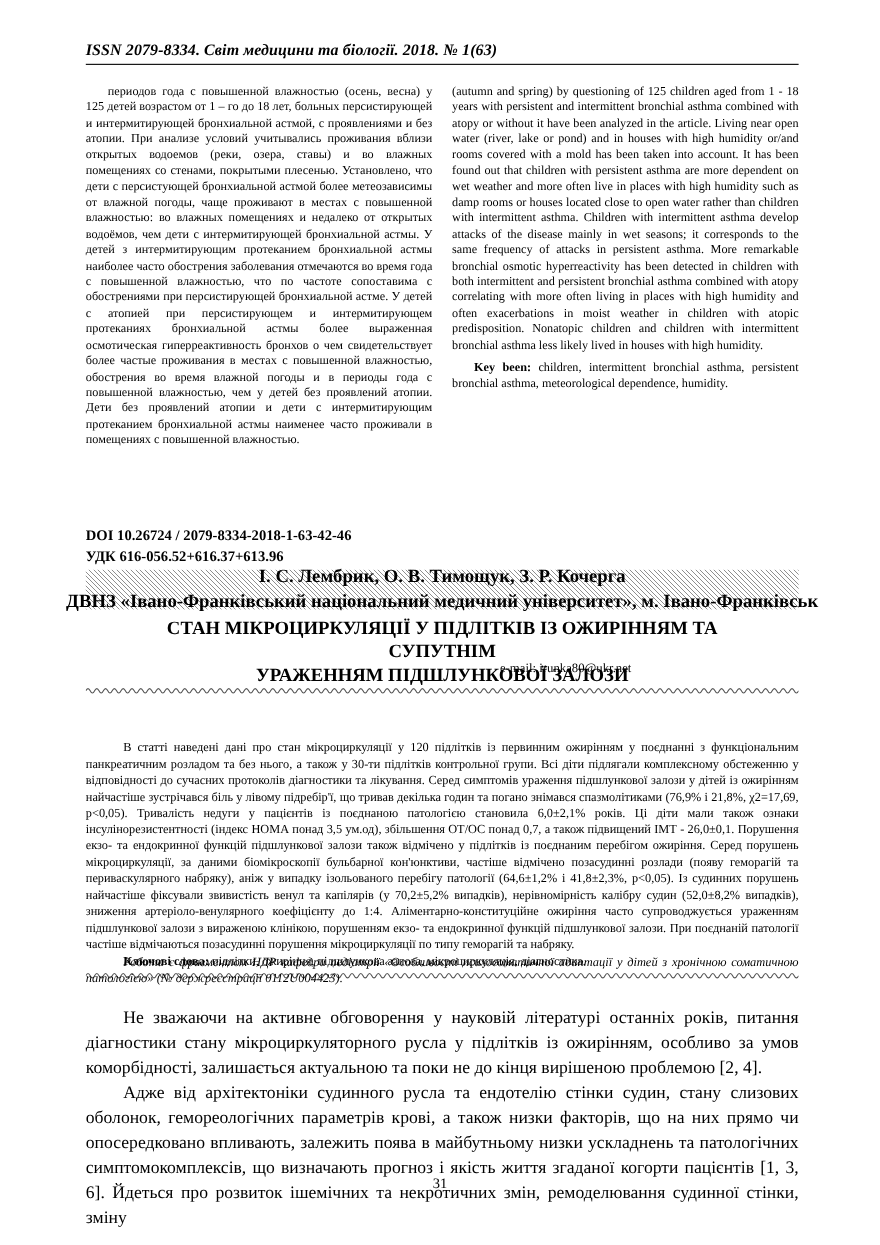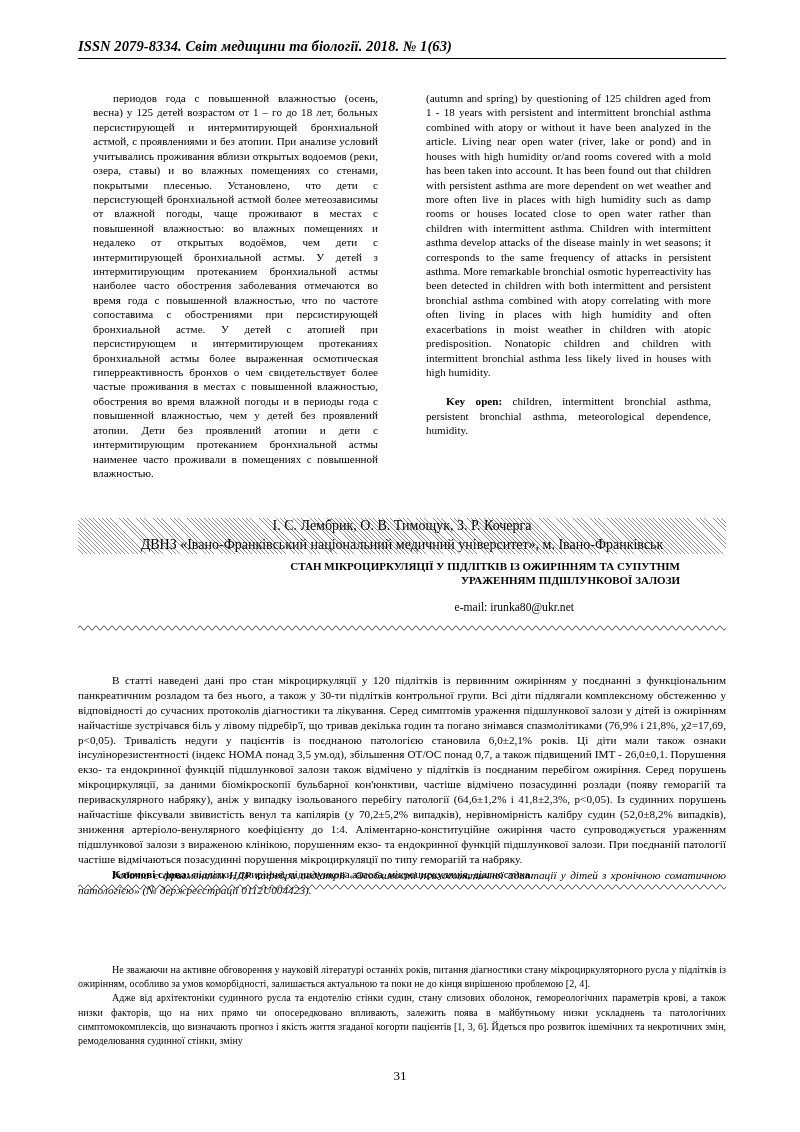--- a/index.html
+++ b/index.html
@@ -52,21 +52,21 @@
     display: flex;
     gap: 18px;
   }
   .col {
     width: 315px;
     font-size: 11.1px;
     line-height: 1.30;
     text-align: justify;
   }
   .col p {
-    margin: 15px;
+    margin: 0;
     text-align: justify;
     text-justify: inter-word;
   }
   .col p.indent { text-indent: 20px; }
   .kw { font-weight: bold; }
   .right-align { text-align: right; margin-top: 10px; }
   .col .after-gap { margin-top: 6px; }
 
   
   .doi-block {
@@ -89,36 +89,36 @@
     background-image: repeating-linear-gradient(
         45deg,
         #8f8f8f 0px, #8f8f8f 0.6px,
         #ffffff 0.6px, #ffffff 3.0px);
     display: flex;
     flex-direction: column;
     align-items: center;
     justify-content: center;
   }
   .author-line {
-    font-weight: normal;
-    font-size: 14px;
+    font-weight: bold;
+    font-size: 17px;
     line-height: 1.33;
     text-align: center;
     white-space: nowrap;
   }
 
   
   .title {
     position: absolute;
-    left: 96px;
+    left: 110px;
     top: 560px;
     width: 584px;
-    text-align: right;
-    font-weight: bold;
-    font-size: 11px;
+    text-align: center;
+    font-weight: bold;
+    font-size: 17px;
     line-height: 1.25;
   }
   .email {
     position: absolute;
     right: 74px;
     top: 601px;
     font-size: 11.6px;
     text-align: right;
   }
 
@@ -158,24 +158,23 @@
   }
   .funding p { margin: 0; text-align: justify; }
   .funding p.indent { text-indent: 34px; }
 
   
   .body-text {
     position: absolute;
     left: 78px;
     top: 915px;
     width: 648px;
-    font-size: 10px;
+    font-size: 16px;
     line-height: 1.42;
     text-align: justify;
-    margin-top: 48px;
   }
   .body-text p {
     margin: 0;
     text-indent: 34px;
     text-align: justify;
   }
 
   
   .folio {
     position: absolute;
@@ -197,25 +196,29 @@
   </div>
 
   <div class="cols">
 
     <div class="col">
       <p class="indent">периодов года с повышенной влажностью (осень, весна) у 125 детей возрастом от 1 – го до 18 лет, больных персистирующей и интермитирующей бронхиальной астмой, с проявлениями и без атопии. При анализе условий учитывались проживания вблизи открытых водоемов (реки, озера, ставы) и во влажных помещениях со стенами, покрытыми плесенью. Установлено, что дети с персистующей бронхиальной астмой более метеозависимы от влажной погоды, чаще проживают в местах с повышенной влажностью: во влажных помещениях и недалеко от открытых водоёмов, чем дети с интермитирующей бронхиальной астмы. У детей з интермитирующим протеканием бронхиальной астмы наиболее часто обострения заболевания отмечаются во время года с повышенной влажностью, что по частоте сопоставима с обострениями при персистирующей бронхиальной астме. У детей с атопией при персистирующем и интермитирующем протеканиях бронхиальной астмы более выраженная осмотическая гиперреактивность бронхов о чем свидетельствует более частые проживания в местах с повышенной влажностью, обострения во время влажной погоды и в периоды года с повышенной влажностью, чем у детей без проявлений атопии. Дети без проявлений атопии и дети с интермитирующим протеканием бронхиальной астмы наименее часто проживали в помещениях с повышенной влажностью.</p>
     </div>
 
     <div class="col">
       <p>(autumn and spring) by questioning of 125 children aged from 1 - 18 years with persistent and intermittent bronchial asthma combined with atopy or without it have been analyzed in the article. Living near open water (river, lake or pond) and in houses with high humidity or/and rooms covered with a mold has been taken into account. It has been found out that  children with persistent asthma are more dependent on wet weather and more often live in places with high humidity such as damp rooms or houses located close to open water rather than children with intermittent asthma. Children with intermittent asthma develop attacks of the disease mainly in wet seasons; it corresponds to the same frequency of attacks in persistent asthma. More remarkable bronchial osmotic hyperreactivity has been detected in children with both intermittent and persistent bronchial asthma combined with atopy correlating with more often living in places with high humidity and often exacerbations in moist weather in children with atopic predisposition. Nonatopic children and children with intermittent bronchial asthma less likely lived in houses with high humidity.</p>
-      <p class="indent after-gap"><span class="kw">Key open:</span> <span>children, intermittent bronchial asthma, persistent bronchial asthma, meteorological dependence, humidity.</span></p>
+      <p class="indent after-gap"><span class="kw">Key been:</span> <span>children, intermittent bronchial asthma, persistent bronchial asthma, meteorological dependence, humidity.</span></p>
     </div>
 
   </div>
 
+  <div class="doi-block">
+    <div>DOI 10.26724 / 2079-8334-2018-1-63-42-46</div>
+    <div>УДК 616-056.52+616.37+613.96</div>
+  </div>
 
   <div class="author-banner">
     <div class="author-line">І. С. Лембрик, О. В. Тимощук, З. Р. Кочерга</div>
     <div class="author-line">ДВНЗ «Івано-Франківський національний медичний університет», м. Івано-Франківськ</div>
   </div>
 
   <div class="title">
     <div>СТАН МІКРОЦИРКУЛЯЦІЇ У ПІДЛІТКІВ ІЗ ОЖИРІННЯМ ТА СУПУТНІМ</div>
     <div>УРАЖЕННЯМ ПІДШЛУНКОВОЇ ЗАЛОЗИ</div>
   </div>

